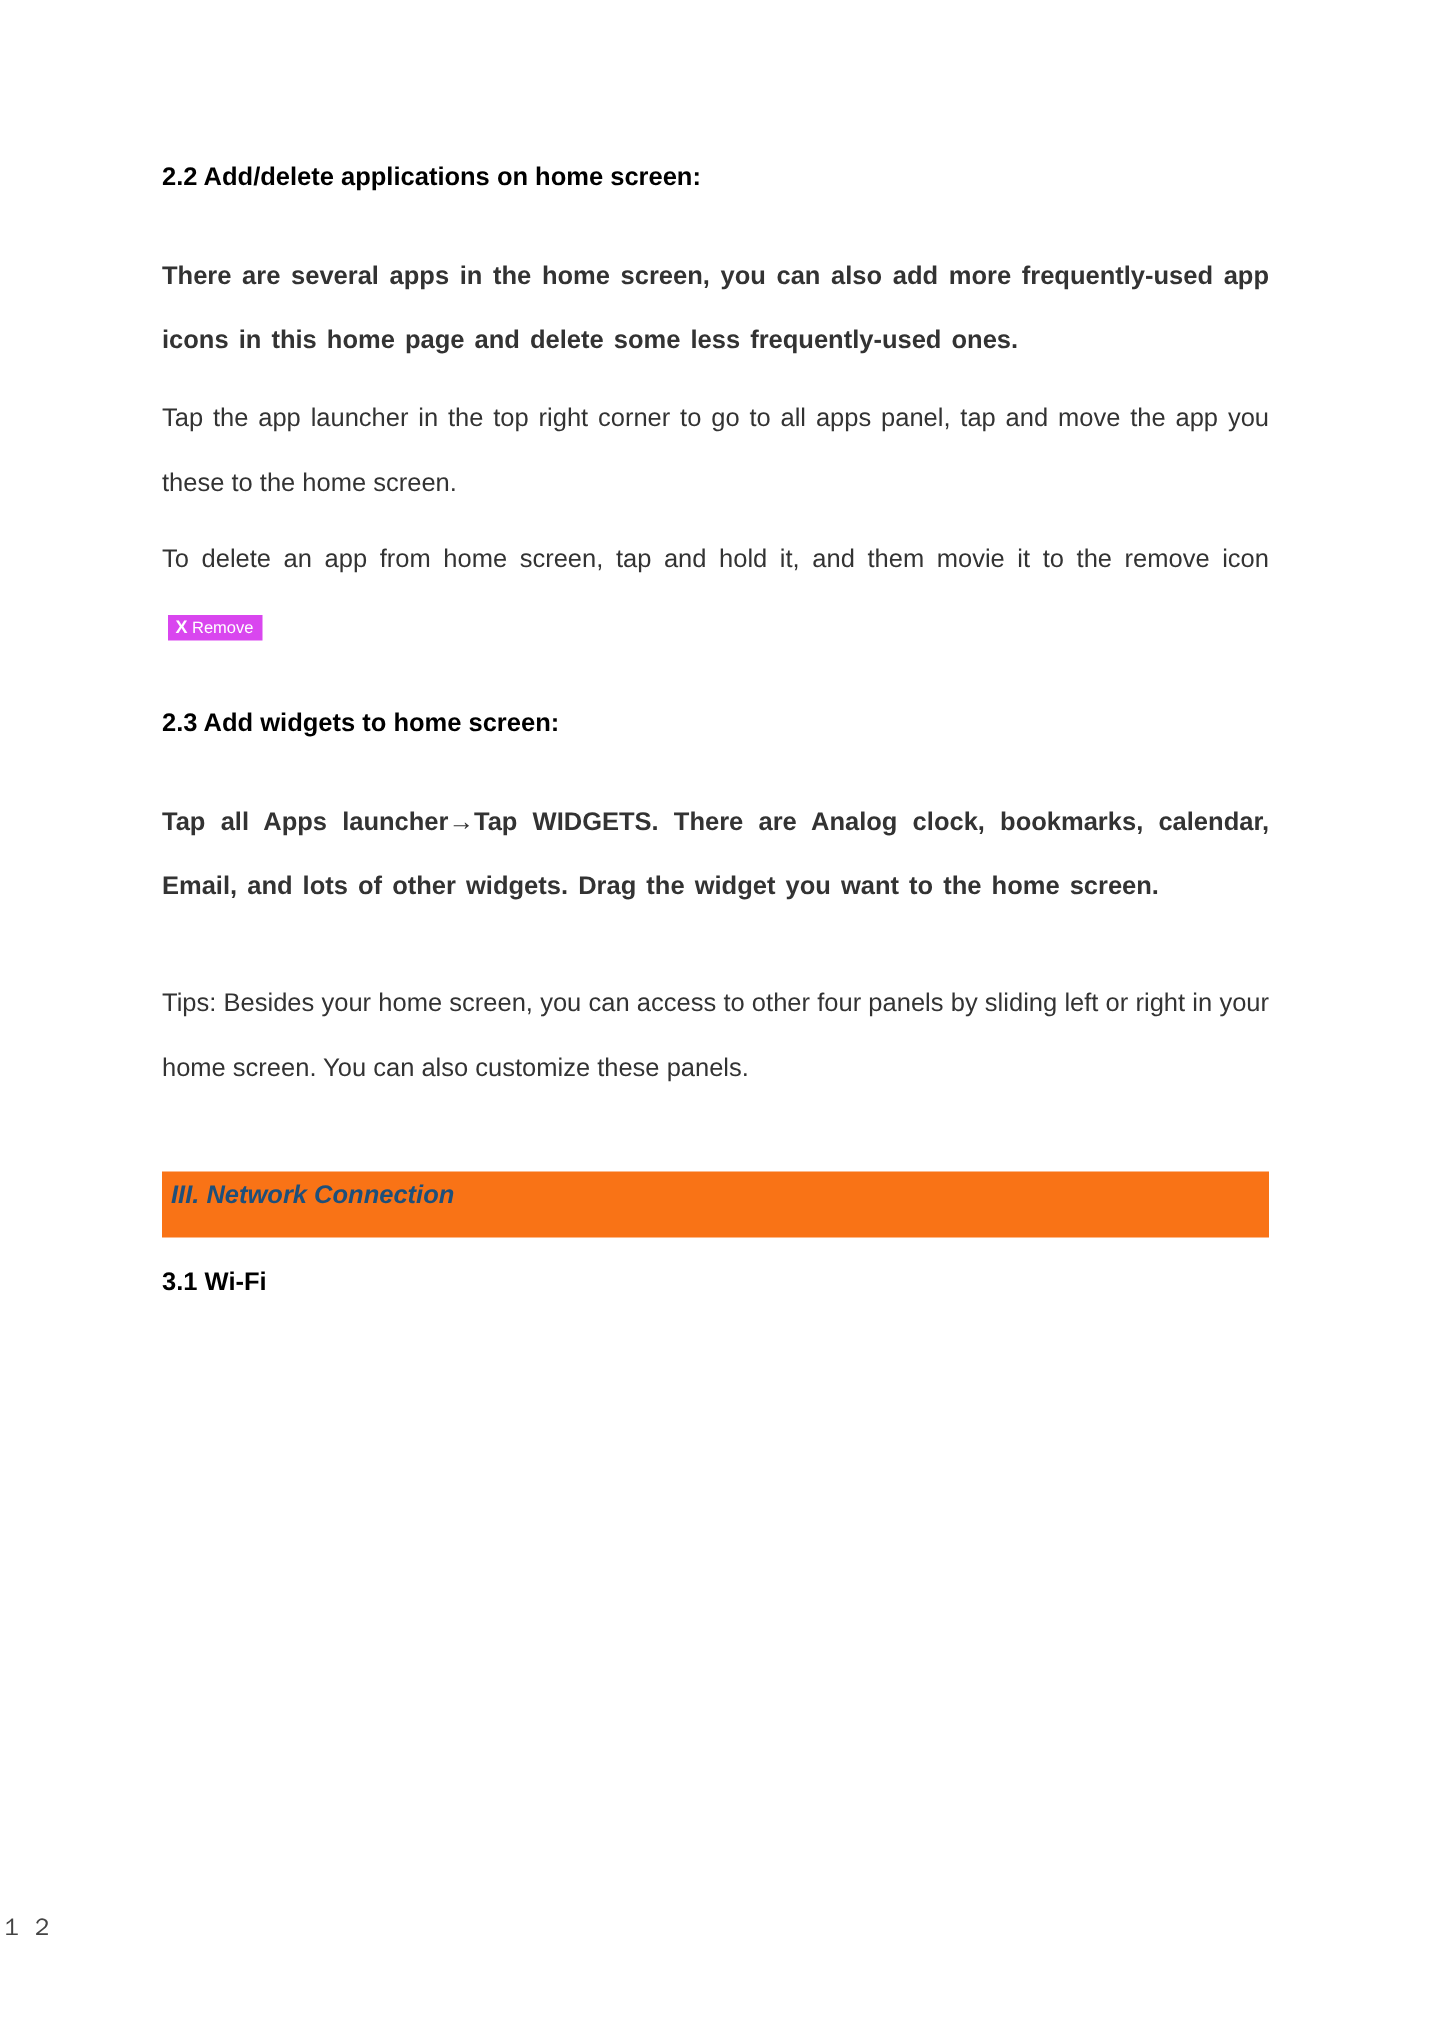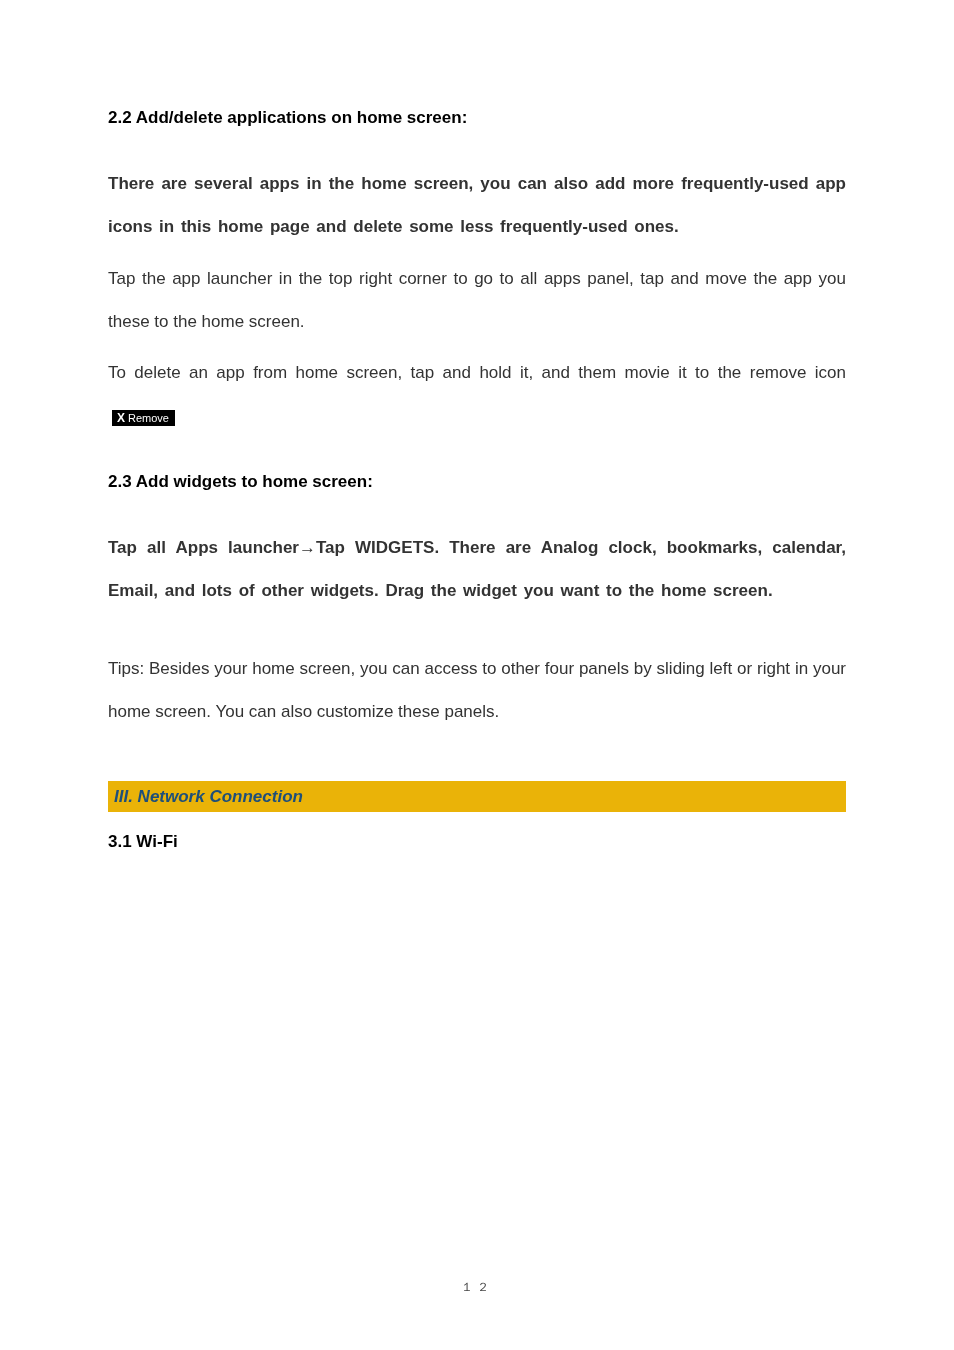--- a/index.html
+++ b/index.html
@@ -30,54 +30,54 @@
     text-align: justify;
     text-justify: inter-word;
     color: #333333;
   }
   .para.wide {
     word-spacing: 2px;
     font-weight: bold;
   }
   .remove-badge {
     display: inline-block;
-    background: #000000;
+    background: #d946ef;
     color: #ffffff;
     font-size: 11px;
     padding: 2px 6px 2px 5px;
     vertical-align: 0px;
     line-height: 1;
     margin-left: 4px;
   }
   .remove-badge .x {
     font-weight: 600;
     font-size: 12px;
     margin-right: 3px;
     letter-spacing: 0;
   }
   .gap-m { height: 26px; }
   .gap-l { height: 40px; }
   .chapter-bar {
-    background: #eab308;
-    padding: 6px 8px 5px 6px;
+    background: #f97316;
+    padding: 6px 8px 18px 6px;
     margin: 0 0 20px 0;
   }
   .chapter-bar .title {
     font-weight: 700;
     font-style: italic;
     color: #1e4f7a;
     font-size: 17px;
   }
   .footer {
     position: absolute;
     bottom: 54px;
     width: 100%;
     left: 0;
-    text-align: center;
-    font-size: 12px;
+    text-align: left;
+    font-size: 16px;
     letter-spacing: 4px;
     color: #444;
     font-family: "Times New Roman", serif;
   }
 </style>
 </head>
 <body>
 
 <div class="page">
 

